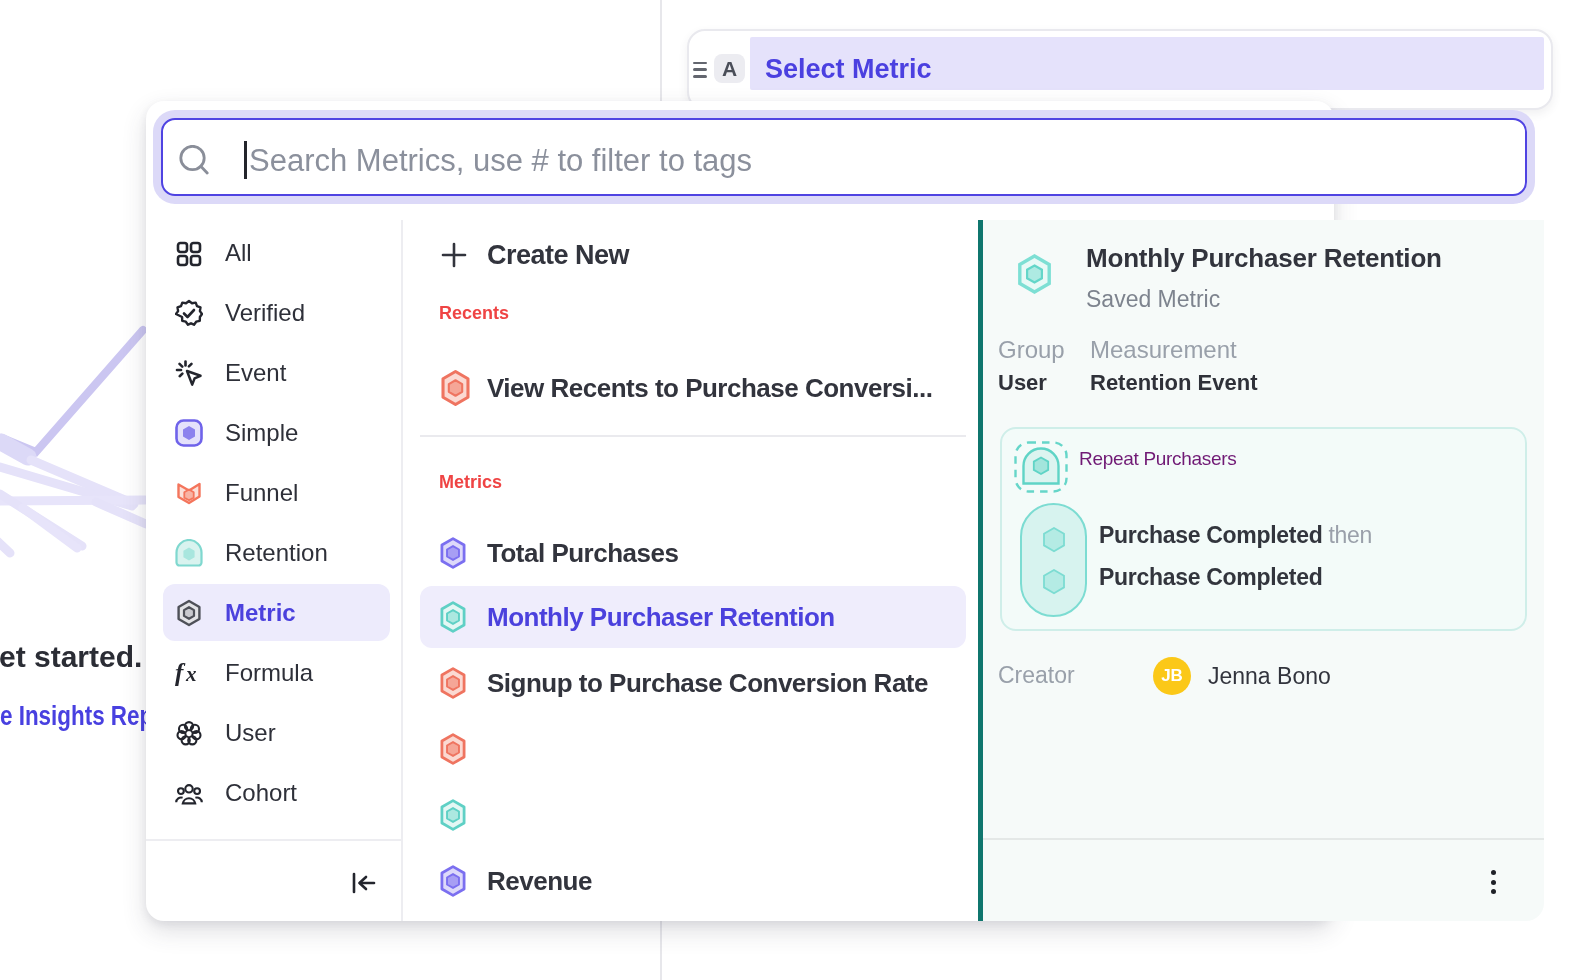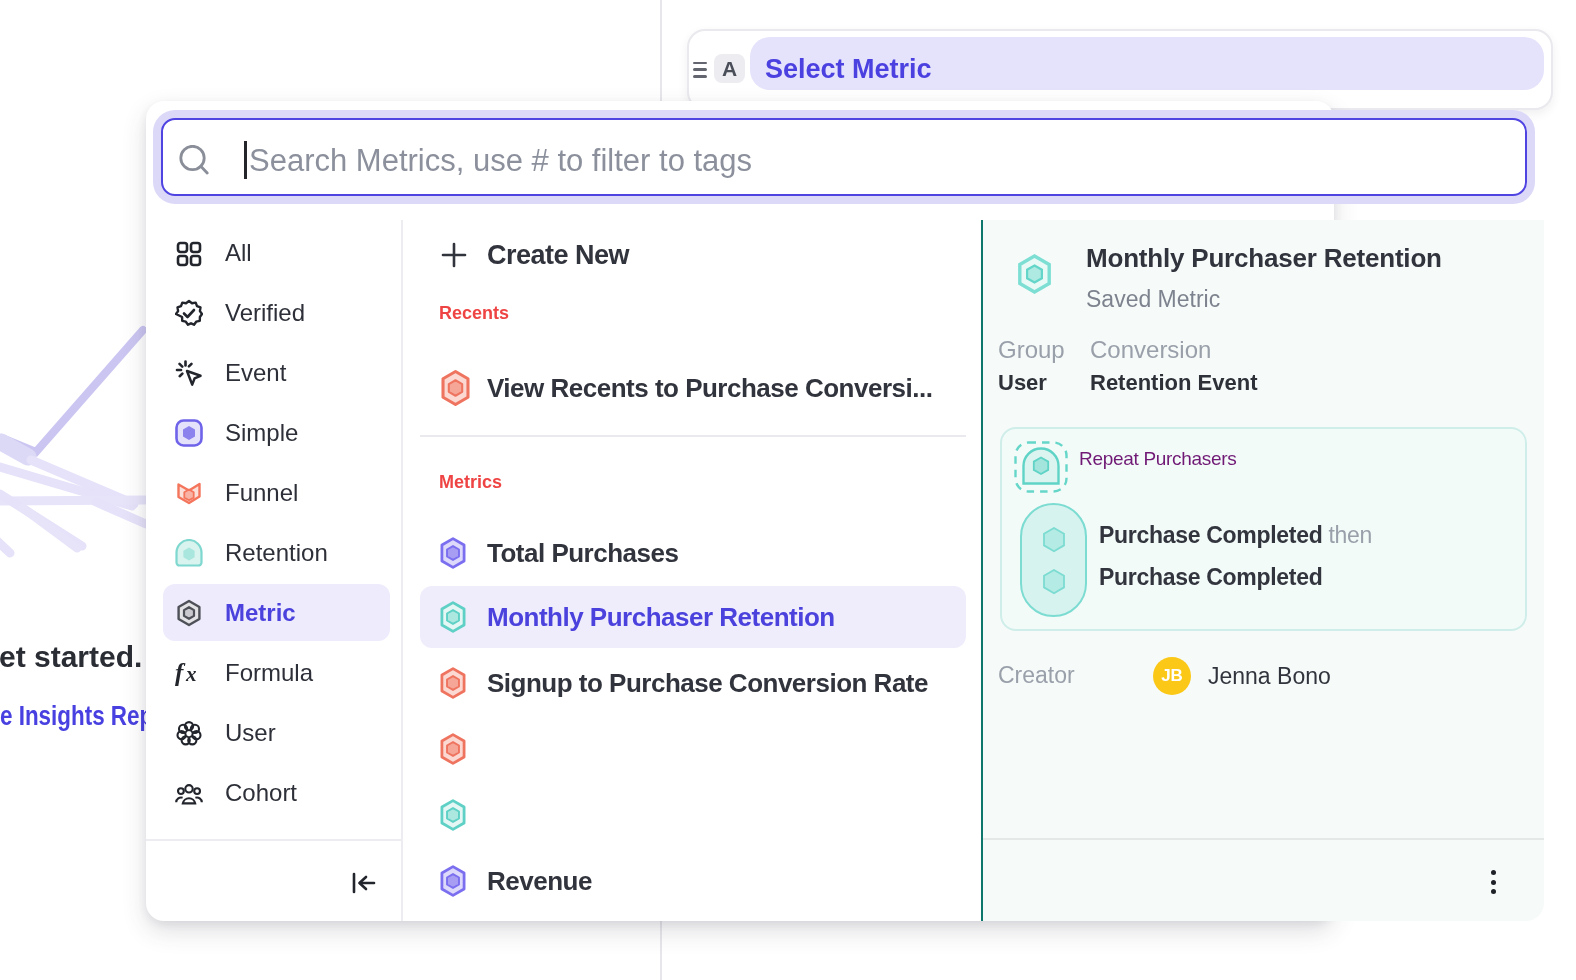--- a/index.html
+++ b/index.html
@@ -13,21 +13,21 @@
 #gettext { left:-1px; top:642px; font-size:30px; font-weight:700; color:#2b2d35; line-height:1; }
 #linktext { left:0; top:703px; font-size:27px; font-weight:700; color:#4840e0; line-height:1; transform:scaleX(0.83); transform-origin:0 0; white-space:pre; }
 
 
 #topcard { left:687px; top:29px; width:866px; height:81px; background:#fff;
   border:2px solid #e9e9ee; border-radius:18px; box-shadow:0 4px 10px rgba(60,60,80,0.08); }
 #burger { left:693px; top:61.5px; width:14px; height:17px; }
 #burger div { height:2.2px; background:#63666f; border-radius:2px; margin-bottom:4.8px; }
 #abadge { left:714px; top:54px; width:31px; height:29px; background:#ececf1; border-radius:8px;
   text-align:center; line-height:29px; font-size:21px; font-weight:700; color:#4a4e58; }
-#selpill { left:750px; top:37px; width:794px; height:53px; background:#e5e2fb; border-radius:20px;padding-left:48px; }
+#selpill { left:750px; top:37px; width:794px; height:53px; background:#e5e2fb; border-radius:2px;padding-left:48px; }
 #selpill span { position:absolute; left:15px; top:19px; line-height:1;
   font-size:27px; font-weight:700; color:#4b40e0; }
 
 
 #modal { left:146px; top:101px; width:1188px; height:820px; background:#fff; border-radius:18px;
   box-shadow:0 10px 24px rgba(55,55,75,0.16), 0 3px 8px rgba(55,55,75,0.08); }
 #search { left:15px; top:17px; width:1366px; height:78px; background:#fff;
   border:2.5px solid #4f43e2; border-radius:14px;
   box-shadow:0 0 0 8px #dcd9f8; }
 #search .ph { position:absolute; left:86px; top:25px; line-height:1;
@@ -39,21 +39,21 @@
 #sidebar { left:0; top:0; width:257px; height:701px; border-right:2px solid #ededf1; }
 .srow { position:absolute; left:17px; width:227px; height:57px; border-radius:12px; }
 .srow .ic { position:absolute; left:12px; top:50%; transform:translateY(-50%); width:28px; height:28px; }
 .srow .lb { position:absolute; left:62px; top:50%; transform:translateY(-50%);
   font-size:24px; color:#2e3039; }
 .srow.sel { background:#edebfc; }
 .srow.sel .lb { color:#4b41dd; font-weight:600; }
 #sbfoot { left:0; top:619px; width:257px; height:0; border-top:2px solid #ededf1; }
 #collapse { left:206px; top:652px; width:24px; height:22px; }
 
-#midcol { left:257px; top:0; width:580px; height:701px; border-right:2px solid #0f766e; }
+#midcol { left:257px; top:0; width:580px; height:701px; border-right:5px solid #0f766e; }
 .mrow { position:absolute; left:17px; width:546px; height:62px; border-radius:12px; }
 .mrow .ic { position:absolute; left:19px; top:50%; transform:translateY(-50%); }
 .mrow .lb { position:absolute; left:67px; top:50%; transform:translateY(-50%);
   font-size:26px; font-weight:700; letter-spacing:-0.5px; color:#32343d; white-space:nowrap; }
 .mrow.sel { background:#efedfc; }
 .mrow.sel .lb { color:#4b41dd; }
 .seclabel { position:absolute; left:36px; font-size:18px; font-weight:700; color:#ef4444; }
 #middiv { position:absolute; left:17px; top:215px; width:546px; height:0; border-top:2px solid #eaeaee; }
 
 #rightpanel { left:837px; top:0; width:561px; height:701px; background:#f6faf9; border-bottom-right-radius:18px; }
@@ -291,21 +291,21 @@
       </div>
 
       <div class="abs" id="rightpanel">
         <svg class="abs" style="left:33px; top:34px" width="37" height="40" viewBox="0 0 37 40">
             <path d="M18.5 2 l14.7 8.5 v19 l-14.7 8.5 -14.7-8.5 v-19 z" fill="#e8f9f6" stroke="#7ddfd4" stroke-width="3.4"></path>
             <path d="M18.5 11.5 l7.4 4.25 v8.5 l-7.4 4.25 -7.4-4.25 v-8.5 z" fill="#aeeae2" stroke="#63d6c9" stroke-width="2.2"></path>
           </svg>
         <div id="rp-title">Monthly Purchaser Retention</div>
         <div id="rp-sub">Saved Metric</div>
         <div id="rp-grp-l">Group</div>
-        <div id="rp-mes-l">Conversion</div>
+        <div id="rp-mes-l">Measurement</div>
         <div id="rp-grp-v">User</div>
         <div id="rp-mes-v">Retention Event</div>
         <div id="rcard">
           <svg class="abs" style="left:12px;top:12px" width="54" height="52" viewBox="0 0 54 52">
             <rect x="1.5" y="1.5" width="51" height="49" rx="13" fill="none" stroke="#66d6c9" stroke-width="2.4" stroke-dasharray="7.5 6"></rect>
             <path d="M9.5 42.5 V25 a17.5 17.5 0 0 1 35 0 v17.5 z" fill="#dcf4f0" stroke="#5fd4c6" stroke-width="2.4"></path>
             <path d="M27 16.5 l7.2 4.1 v8.3 l-7.2 4.1 -7.2-4.1 v-8.3 z" fill="#a3e5dc" stroke="#5fd4c6" stroke-width="1.8"></path>
           </svg>
           <div id="rc-title">Repeat Purchasers</div>
           <div id="rc-pill">

